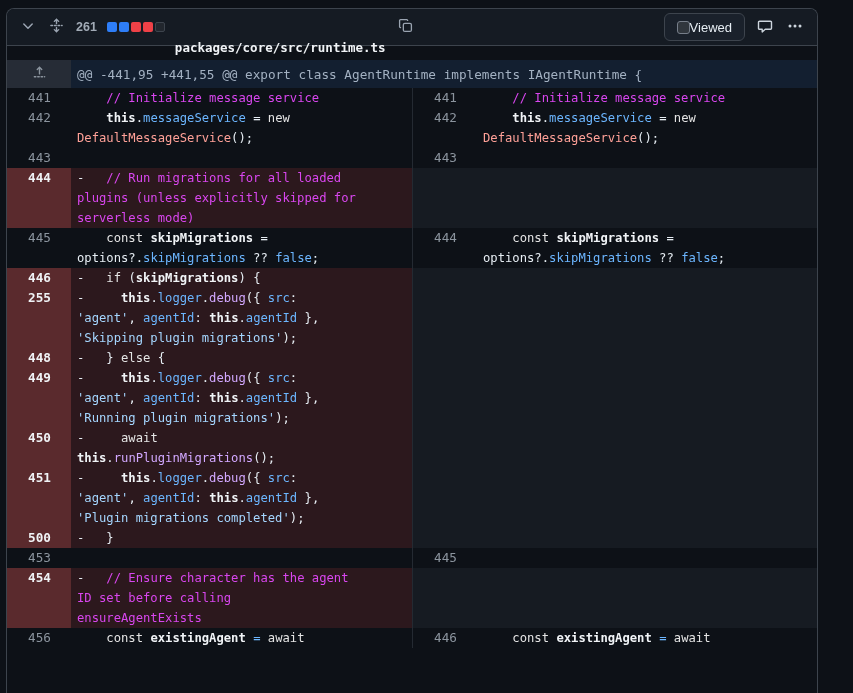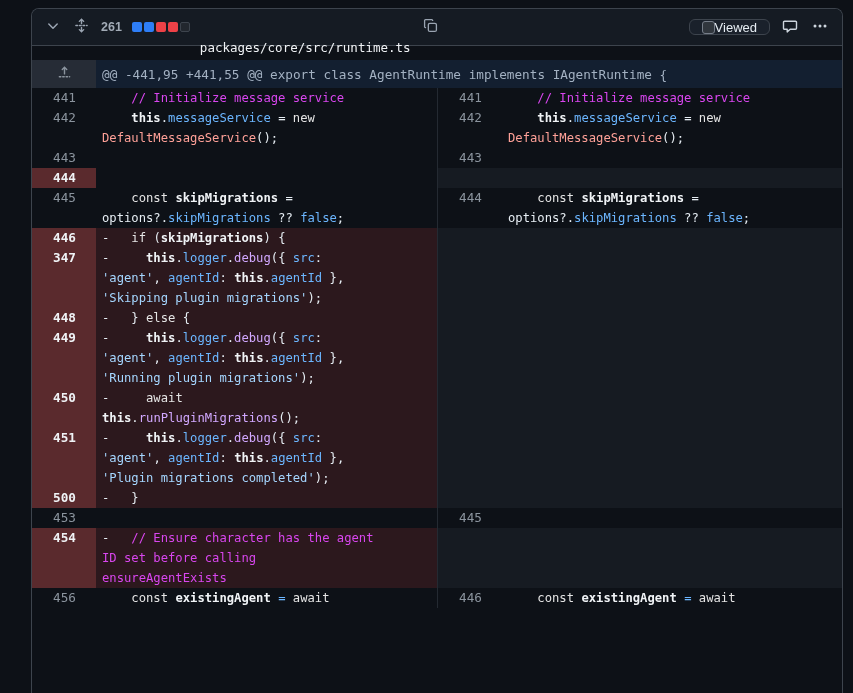--- a/index.html
+++ b/index.html
@@ -1,20 +1,20 @@
 <!DOCTYPE html>
 <html><head>
 <meta charset="utf-8">
 <style>
   * { box-sizing: border-box; margin: 0; padding: 0; }
   html,body { width: 853px; height: 693px; overflow: hidden; }
   body { background: #0d1117; font-family: "Liberation Sans", sans-serif; position: relative; }
 
   .card {
-    position: absolute; left: 31px; top: 8px; width: 812px; height: 685px;
+    position: absolute; left: 6px; top: 8px; width: 812px; height: 685px;
     border: 1px solid #3d444d; border-bottom: none;
     border-radius: 8px 8px 0 0; overflow: hidden; background: #0d1117;
   }
 
   
   .fheader {
     height: 37px; background: #151b23; border-bottom: 1px solid #3d444d;
     display: flex; align-items: center; padding: 0 12px; gap: 10px;
   }
   .icon-btn {
@@ -22,26 +22,26 @@
     display: inline-flex; align-items: center; justify-content: center; padding: 2px;
   }
   .icon-btn.bright { color: #cdd5dd; }
   .changes { font-size: 12.5px; font-weight: 600; color: #a2abb6; }
   .diffstat { display: inline-flex; gap: 2px; }
   .sq { width: 10px; height: 10px; border-radius: 2px; }
   .sq.add { background: #2e7ef7; }
   .sq.del { background: #ee4147; }
   .sq.neutral { background: #22272e; border: 1px solid #3d444d; }
   .fname {
-    font-family: "DejaVu Sans Mono", monospace; font-size: 12.5px; font-weight: 400;
+    font-family: "DejaVu Sans Mono", monospace; font-size: 12.5px; font-weight: 700;
     color: #f0f3f6; text-decoration: none; white-space: nowrap; margin-top: 40px;
   }
   .spacer { flex: 1; }
   .viewed {
-    display: inline-flex; align-items: center; height: 16px; padding: 0 12px;
+    display: inline-flex; align-items: center; height: 28px; padding: 0 12px;
     background: #1a212b; border: 1px solid #3d444d; border-radius: 6px;
     color: #e6edf3; font-family: "Liberation Sans", sans-serif; font-size: 13px; cursor: pointer;
   }
   .cb { width: 13px; height: 13px; border-radius: 3px; border: 1px solid #767e8a; background: #30363d; display: inline-block; }
 
   
   .hunkrow { display: flex; height: 28px; background: #131f30; margin-top: 14px; }
   .hunk-gutter {
     width: 64px; flex: none; background: #262c36; border: none; cursor: pointer;
     display: flex; align-items: center; justify-content: center; color: #8b949e;
@@ -180,20 +180,21 @@
           <div class="code"></div>
         </div>
         <div class="dside r">
           <div class="lnum">443</div>
           <div class="code"></div>
         </div>
       </div>
       <div class="drow">
         <div class="dside l">
           <div class="lnum deln">444</div>
+          <div class="code delc"><span class="sg-w">-   </span><span class="sg-c">// Run migrations for all loaded plugins (unless explicitly skipped for serverless mode)</span></div>
         </div>
         <div class="dside r empty"></div>
       </div>
       <div class="drow">
         <div class="dside l">
           <div class="lnum">445</div>
           <div class="code"><span class="sg-w">    </span><span class="sg-k">const</span><span class="sg-w"> </span><span class="sg-t">skipMigrations</span><span class="sg-w"> = </span><span class="sg-w">options?.</span><span class="sg-b">skipMigrations</span><span class="sg-w"> ?? </span><span class="sg-b">false</span><span class="sg-w">;</span></div>
         </div>
         <div class="dside r">
           <div class="lnum">444</div>
@@ -202,21 +203,21 @@
       </div>
       <div class="drow">
         <div class="dside l">
           <div class="lnum deln">446</div>
           <div class="code delc"><span class="sg-w">-   </span><span class="sg-k">if</span><span class="sg-w"> (</span><span class="sg-t">skipMigrations</span><span class="sg-w">) {</span></div>
         </div>
         <div class="dside r empty"></div>
       </div>
       <div class="drow">
         <div class="dside l">
-          <div class="lnum deln">347</div>
+          <div class="lnum deln">255</div>
           <div class="code delc"><span class="sg-w">-     </span><span class="sg-t">this</span><span class="sg-w">.</span><span class="sg-b">logger</span><span class="sg-w">.</span><span class="sg-p">debug</span><span class="sg-w">({ </span><span class="sg-b">src</span><span class="sg-w">: </span><span class="sg-s">'agent'</span><span class="sg-w">, </span><span class="sg-b">agentId</span><span class="sg-w">: </span><span class="sg-t">this</span><span class="sg-w">.</span><span class="sg-b">agentId</span><span class="sg-w"> }, </span><span class="sg-s">'Skipping plugin migrations'</span><span class="sg-w">);</span></div>
         </div>
         <div class="dside r empty"></div>
       </div>
       <div class="drow">
         <div class="dside l">
           <div class="lnum deln">448</div>
           <div class="code delc"><span class="sg-w">-   } </span><span class="sg-k">else</span><span class="sg-w"> {</span></div>
         </div>
         <div class="dside r empty"></div>

